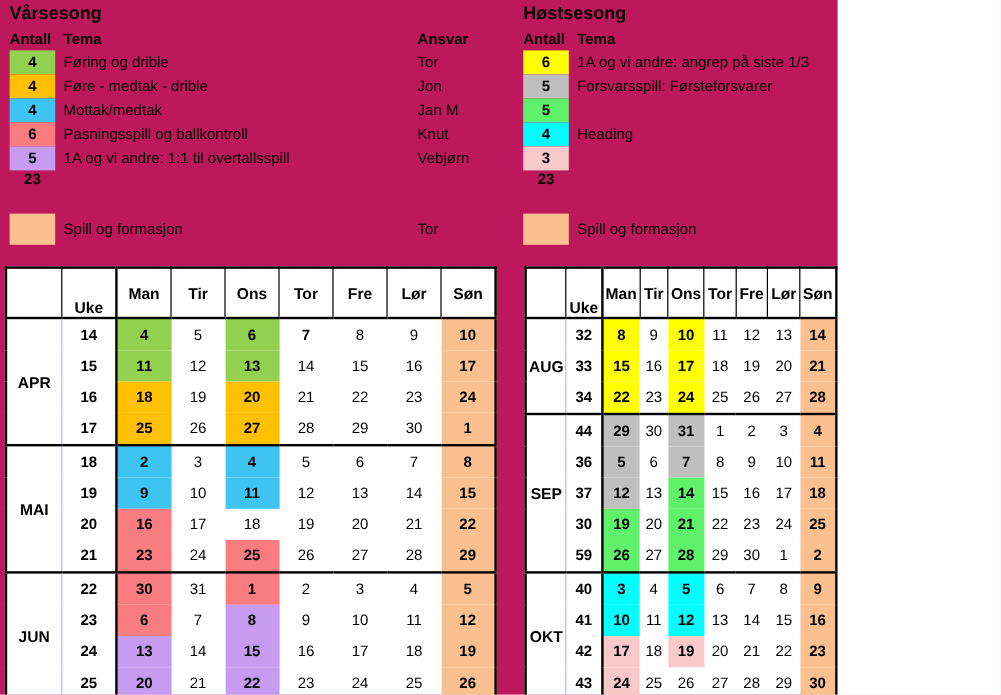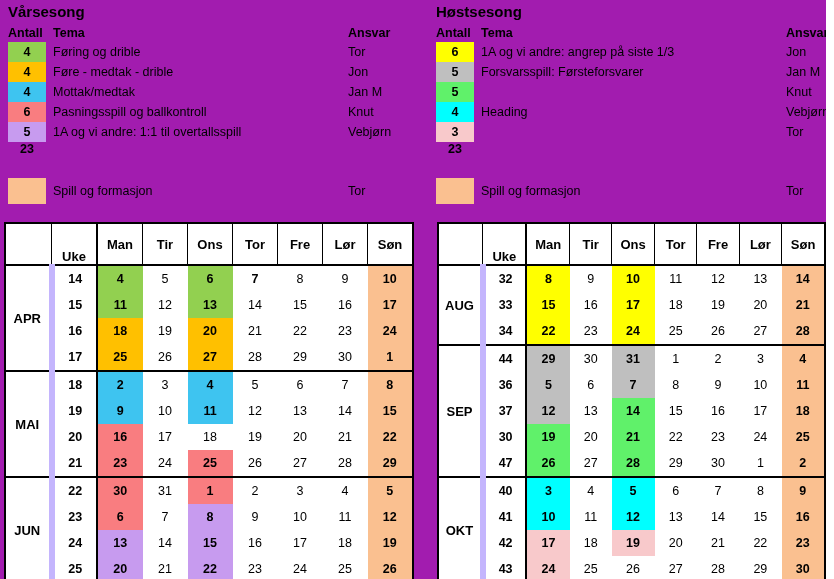--- a/index.html
+++ b/index.html
@@ -1,16 +1,16 @@
 <!DOCTYPE html>
 <html><head>
 <meta charset="utf-8">
 <style>
   html,body{margin:0;padding:0;background:#fff;}
-  .sheet{position:relative;width:826px;height:579px;background:#a21caf;overflow:hidden;
+  .sheet{position:relative;width:698px;height:579px;background:#be185d;overflow:hidden;
          font-family:"Liberation Sans",sans-serif;color:#000;}
 
   
   .legend{position:absolute;top:2px;height:210px;}
   #legend-spring{left:8px;width:400px;}
   #legend-autumn{left:436px;width:398px;}
   .season-title{margin:0;font-size:15px;font-weight:bold;line-height:20px;}
   .lg-head{position:absolute;top:22px;left:0;right:0;height:18px;}
   .lg-head span{position:absolute;top:0;font-size:12.5px;font-weight:bold;line-height:18px;white-space:nowrap;}
   .h-antall{left:0;} .h-tema{left:45px;} .h-ansvar{left:340px;}
@@ -32,21 +32,21 @@
   .cal{position:absolute;top:222px;}
   #cal-spring{left:4px;} #cal-autumn{left:437px;}
   .cal-table{border-collapse:collapse;table-layout:fixed;border:2px solid #000;background:#fff;}
   .cal-table th,.cal-table td{padding:0;text-align:center;color:#000;}
   .cal-table th{height:40px;border:1px solid #000;font-size:13px;font-weight:bold;}
   .cal-table tr.hdr th{border-bottom:2px solid #000;}
   .col-corner{width:45px;}
   .col-uke{width:44px;vertical-align:bottom;padding-bottom:4px;border-right:2px solid #000 !important;}
   .col-day{width:44px;}
   .cal-table td{height:26px;font-size:12.5px;border:none;}
-  td.month-cell{border-right:6px solid #c4b5fd;font-size:13px;font-weight:bold;}
+  td.month-cell{border-right:1px solid #c4b5fd;font-size:13px;font-weight:bold;}
   td.uke-cell{border-right:2px solid #000;font-weight:bold;}
   tr.grp-top td{border-top:2px solid #000;}
   td.day-cell.filled,td.day-cell.bold{font-weight:bold;}
 </style>
 </head>
 <body>
 
 <div class="sheet">
 
   <section class="legend" id="legend-spring">
@@ -355,21 +355,21 @@
             <td class="uke-cell">30</td>
             <td class="day-cell filled" style="background: rgb(96, 241, 106);">19</td>
             <td class="day-cell">20</td>
             <td class="day-cell filled" style="background: rgb(96, 241, 106);">21</td>
             <td class="day-cell">22</td>
             <td class="day-cell">23</td>
             <td class="day-cell">24</td>
             <td class="day-cell filled" style="background: rgb(250, 192, 144);">25</td>
           </tr>
           <tr>
-            <td class="uke-cell">47</td>
+            <td class="uke-cell">59</td>
             <td class="day-cell filled" style="background: rgb(96, 241, 106);">26</td>
             <td class="day-cell">27</td>
             <td class="day-cell filled" style="background: rgb(96, 241, 106);">28</td>
             <td class="day-cell">29</td>
             <td class="day-cell">30</td>
             <td class="day-cell">1</td>
             <td class="day-cell filled" style="background: rgb(250, 192, 144);">2</td>
           </tr>
           <tr class="grp-top">
             <td class="month-cell" rowspan="4">OKT</td>

